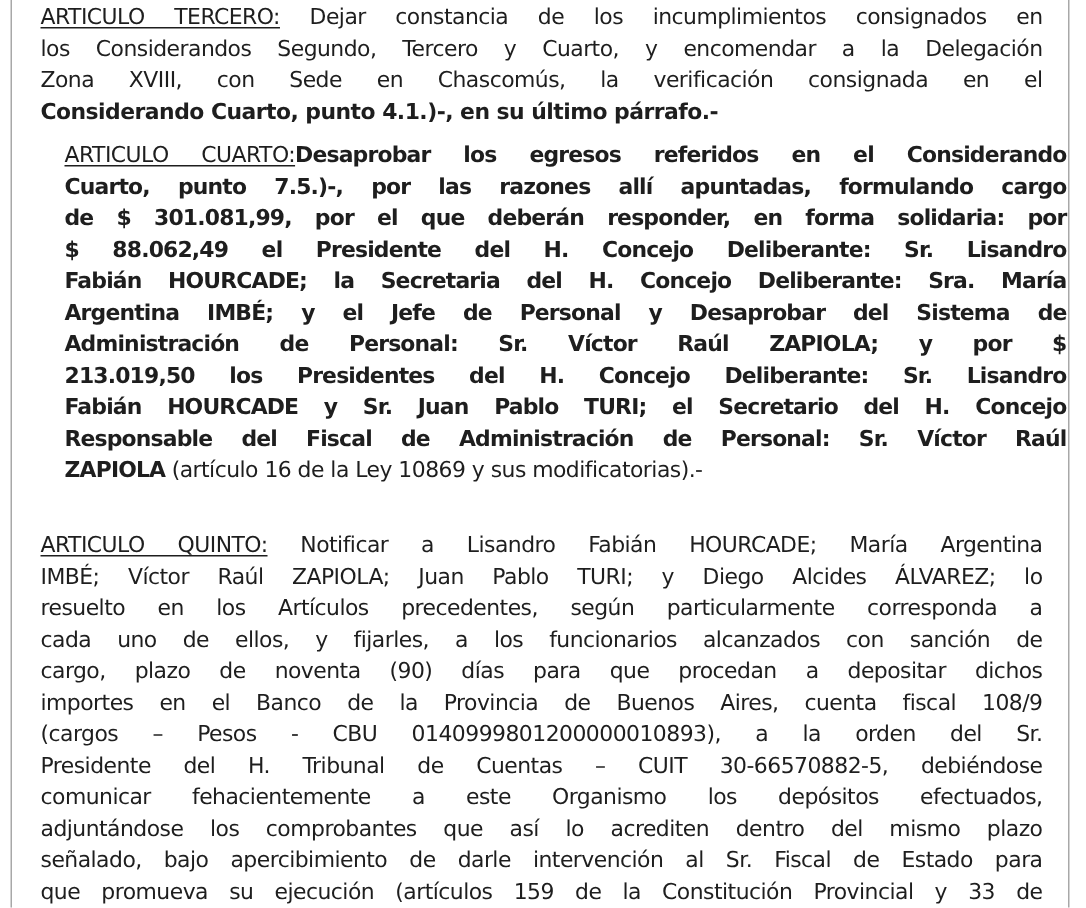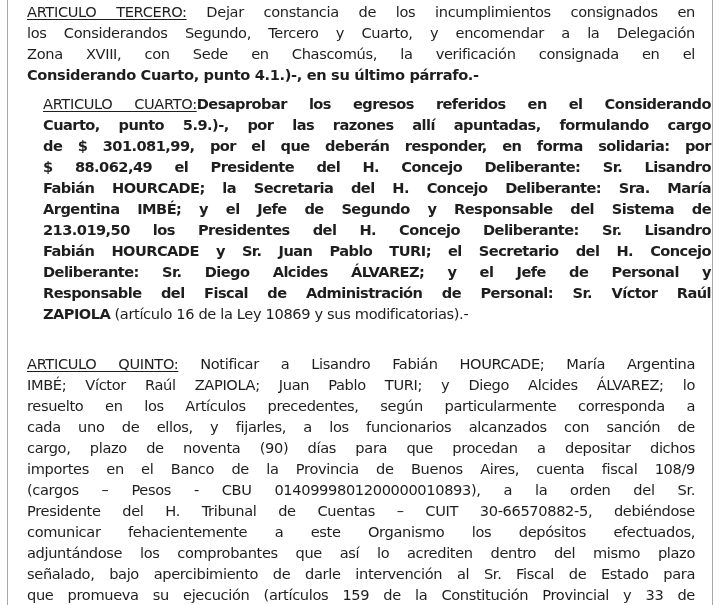--- a/index.html
+++ b/index.html
@@ -68,28 +68,28 @@
 
   <div class="para" style="position:absolute; top:1px; left:0; width:668px;">
     <span class="line" style="display: block; text-align: justify; text-align-last: justify; white-space: normal;"><span class="heading">ARTICULO TERCERO:</span><span> Dejar constancia de los incumplimientos consignados en</span></span>
     <span class="line" style="display: block; text-align: justify; text-align-last: justify; white-space: normal;">los Considerandos Segundo, Tercero y Cuarto, y encomendar a la Delegación</span>
     <span class="line" style="display: block; text-align: justify; text-align-last: justify; white-space: normal;">Zona XVIII, con Sede en Chascomús, la verificación consignada en el</span>
     <span class="line last" style="display: block; text-align: left; text-align-last: left; font-weight: bold;">Considerando Cuarto, punto 4.1.)-, en su último párrafo.-</span>
   </div>
 
   <div class="para" style="position:absolute; top:93px; left:16px; width:668px;">
     <span class="line" style="display: block; text-align: justify; text-align-last: justify; white-space: normal;"><span class="heading">ARTICULO CUARTO:</span><span class="b">Desaprobar los egresos referidos en el Considerando</span></span>
-    <span class="line b" style="display: block; text-align: justify; text-align-last: justify; white-space: normal;">Cuarto, punto 5.9.)-, por las razones allí apuntadas, formulando cargo</span>
+    <span class="line b" style="display: block; text-align: justify; text-align-last: justify; white-space: normal;">Cuarto, punto 7.5.)-, por las razones allí apuntadas, formulando cargo</span>
     <span class="line b" style="display: block; text-align: justify; text-align-last: justify; white-space: normal;">de $ 301.081,99, por el que deberán responder, en forma solidaria: por</span>
     <span class="line b" style="display: block; text-align: justify; text-align-last: justify; white-space: normal;">$ 88.062,49 el Presidente del H. Concejo Deliberante: Sr. Lisandro</span>
     <span class="line b" style="display: block; text-align: justify; text-align-last: justify; white-space: normal;">Fabián HOURCADE; la Secretaria del H. Concejo Deliberante: Sra. María</span>
-    <span class="line b" style="display: block; text-align: justify; text-align-last: justify; white-space: normal;">Argentina IMBÉ; y el Jefe de Segundo y Responsable del Sistema de</span>
+    <span class="line b" style="display: block; text-align: justify; text-align-last: justify; white-space: normal;">Argentina IMBÉ; y el Jefe de Personal y Desaprobar del Sistema de</span>
+    <span class="line b" style="display: block; text-align: justify; text-align-last: justify; white-space: normal;">Administración de Personal: Sr. Víctor Raúl ZAPIOLA; y por $</span>
     <span class="line b" style="display: block; text-align: justify; text-align-last: justify; white-space: normal;">213.019,50 los Presidentes del H. Concejo Deliberante: Sr. Lisandro</span>
     <span class="line b" style="display: block; text-align: justify; text-align-last: justify; white-space: normal;">Fabián HOURCADE y Sr. Juan Pablo TURI; el Secretario del H. Concejo</span>
-    <span class="line b" style="display: block; text-align: justify; text-align-last: justify; white-space: normal;">Deliberante: Sr. Diego Alcides ÁLVAREZ; y el Jefe de Personal y</span>
     <span class="line b" style="display: block; text-align: justify; text-align-last: justify; white-space: normal;">Responsable del Fiscal de Administración de Personal: Sr. Víctor Raúl</span>
     <span class="line last" style="display: block; text-align: left; text-align-last: left;"><span class="b">ZAPIOLA</span><span> (artículo 16 de la Ley 10869 y sus modificatorias).-</span></span>
   </div>
 
   <div class="para" style="position:absolute; top:353px; left:0; width:668px;">
     <span class="line" style="display: block; text-align: justify; text-align-last: justify; white-space: normal;"><span class="heading">ARTICULO QUINTO:</span><span> Notificar a Lisandro Fabián HOURCADE; María Argentina</span></span>
     <span class="line" style="display: block; text-align: justify; text-align-last: justify; white-space: normal;">IMBÉ; Víctor Raúl ZAPIOLA; Juan Pablo TURI; y Diego Alcides ÁLVAREZ; lo</span>
     <span class="line" style="display: block; text-align: justify; text-align-last: justify; white-space: normal;">resuelto en los Artículos precedentes, según particularmente corresponda a</span>
     <span class="line" style="display: block; text-align: justify; text-align-last: justify; white-space: normal;">cada uno de ellos, y fijarles, a los funcionarios alcanzados con sanción de</span>
     <span class="line" style="display: block; text-align: justify; text-align-last: justify; white-space: normal;">cargo, plazo de noventa (90) días para que procedan a depositar dichos</span>

